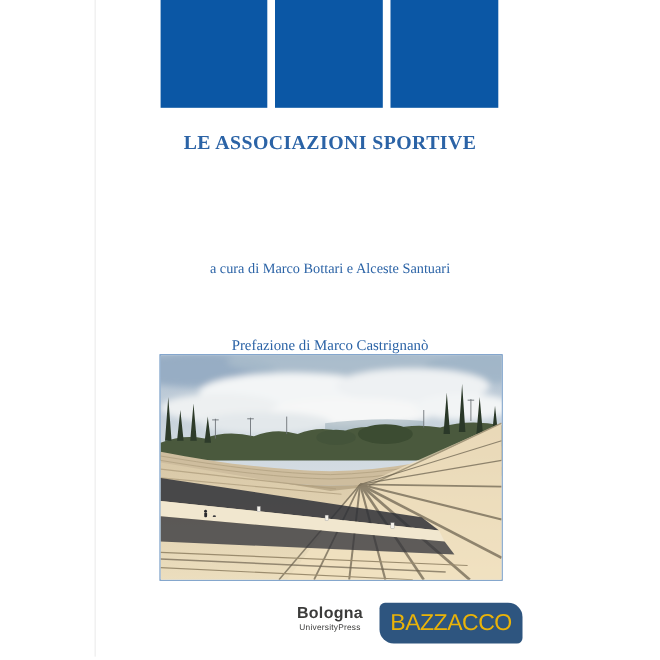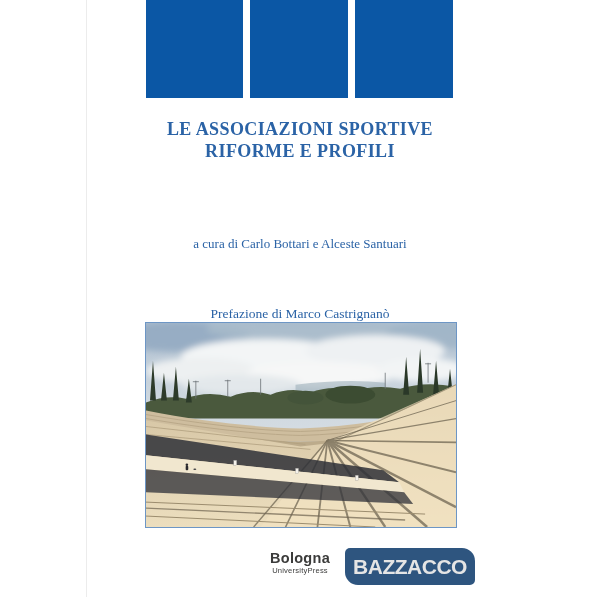--- a/index.html
+++ b/index.html
@@ -18,38 +18,37 @@
   .preface{position:absolute;left:0;top:306px;width:600px;text-align:center;
            color:#2b63a6;font-family:"Liberation Serif",serif;font-size:13.5px;}
   .photo{position:absolute;left:145px;top:322px;width:312px;height:206px;
          border:1px solid #6d96c5;box-sizing:border-box;background:#dfe5ea;}
   .photo svg{display:block;width:100%;height:100%;}
   .press{position:absolute;left:264px;top:550px;width:72px;text-align:center;color:#3b3b3a;}
   .press-name{font-size:14.5px;font-weight:700;letter-spacing:0.3px;line-height:16px;}
   .press-sub{font-size:7.6px;font-weight:400;letter-spacing:0.2px;line-height:9px;}
   .badge{position:absolute;left:345px;top:548px;width:130px;height:37px;background:#2e557f;
          border-radius:5px 13px 5px 13px;display:flex;align-items:center;justify-content:center;}
-  .badge span{color:#e5e5e5;font-size:21px;font-weight:700;letter-spacing:-0.5px;}
+  .badge span{color:#eab308;font-size:21px;font-weight:400;letter-spacing:-0.5px;}
 </style>
 </head>
 <body>
 
 <div class="canvas">
   <div class="cover-edge-line"></div>
 
   <div class="bar bar1"></div>
   <div class="bar bar2"></div>
   <div class="bar bar3"></div>
 
   <div class="title">
     <div>LE ASSOCIAZIONI SPORTIVE</div>
-    <div>RIFORME E PROFILI</div>
   </div>
 
-  <div class="editors">a cura di Carlo Bottari e Alceste Santuari</div>
+  <div class="editors">a cura di Marco Bottari e Alceste Santuari</div>
   <div class="preface">Prefazione di Marco Castrignanò</div>
 
   <div class="photo">
     <svg viewBox="0 0 311 205" preserveAspectRatio="none">
       <defs>
         <linearGradient id="sky" x1="0" y1="0" x2="0" y2="1">
           <stop offset="0" stop-color="#aebfd0"></stop>
           <stop offset="0.35" stop-color="#ccd6de"></stop>
           <stop offset="1" stop-color="#e9ebec"></stop>
         </linearGradient>

